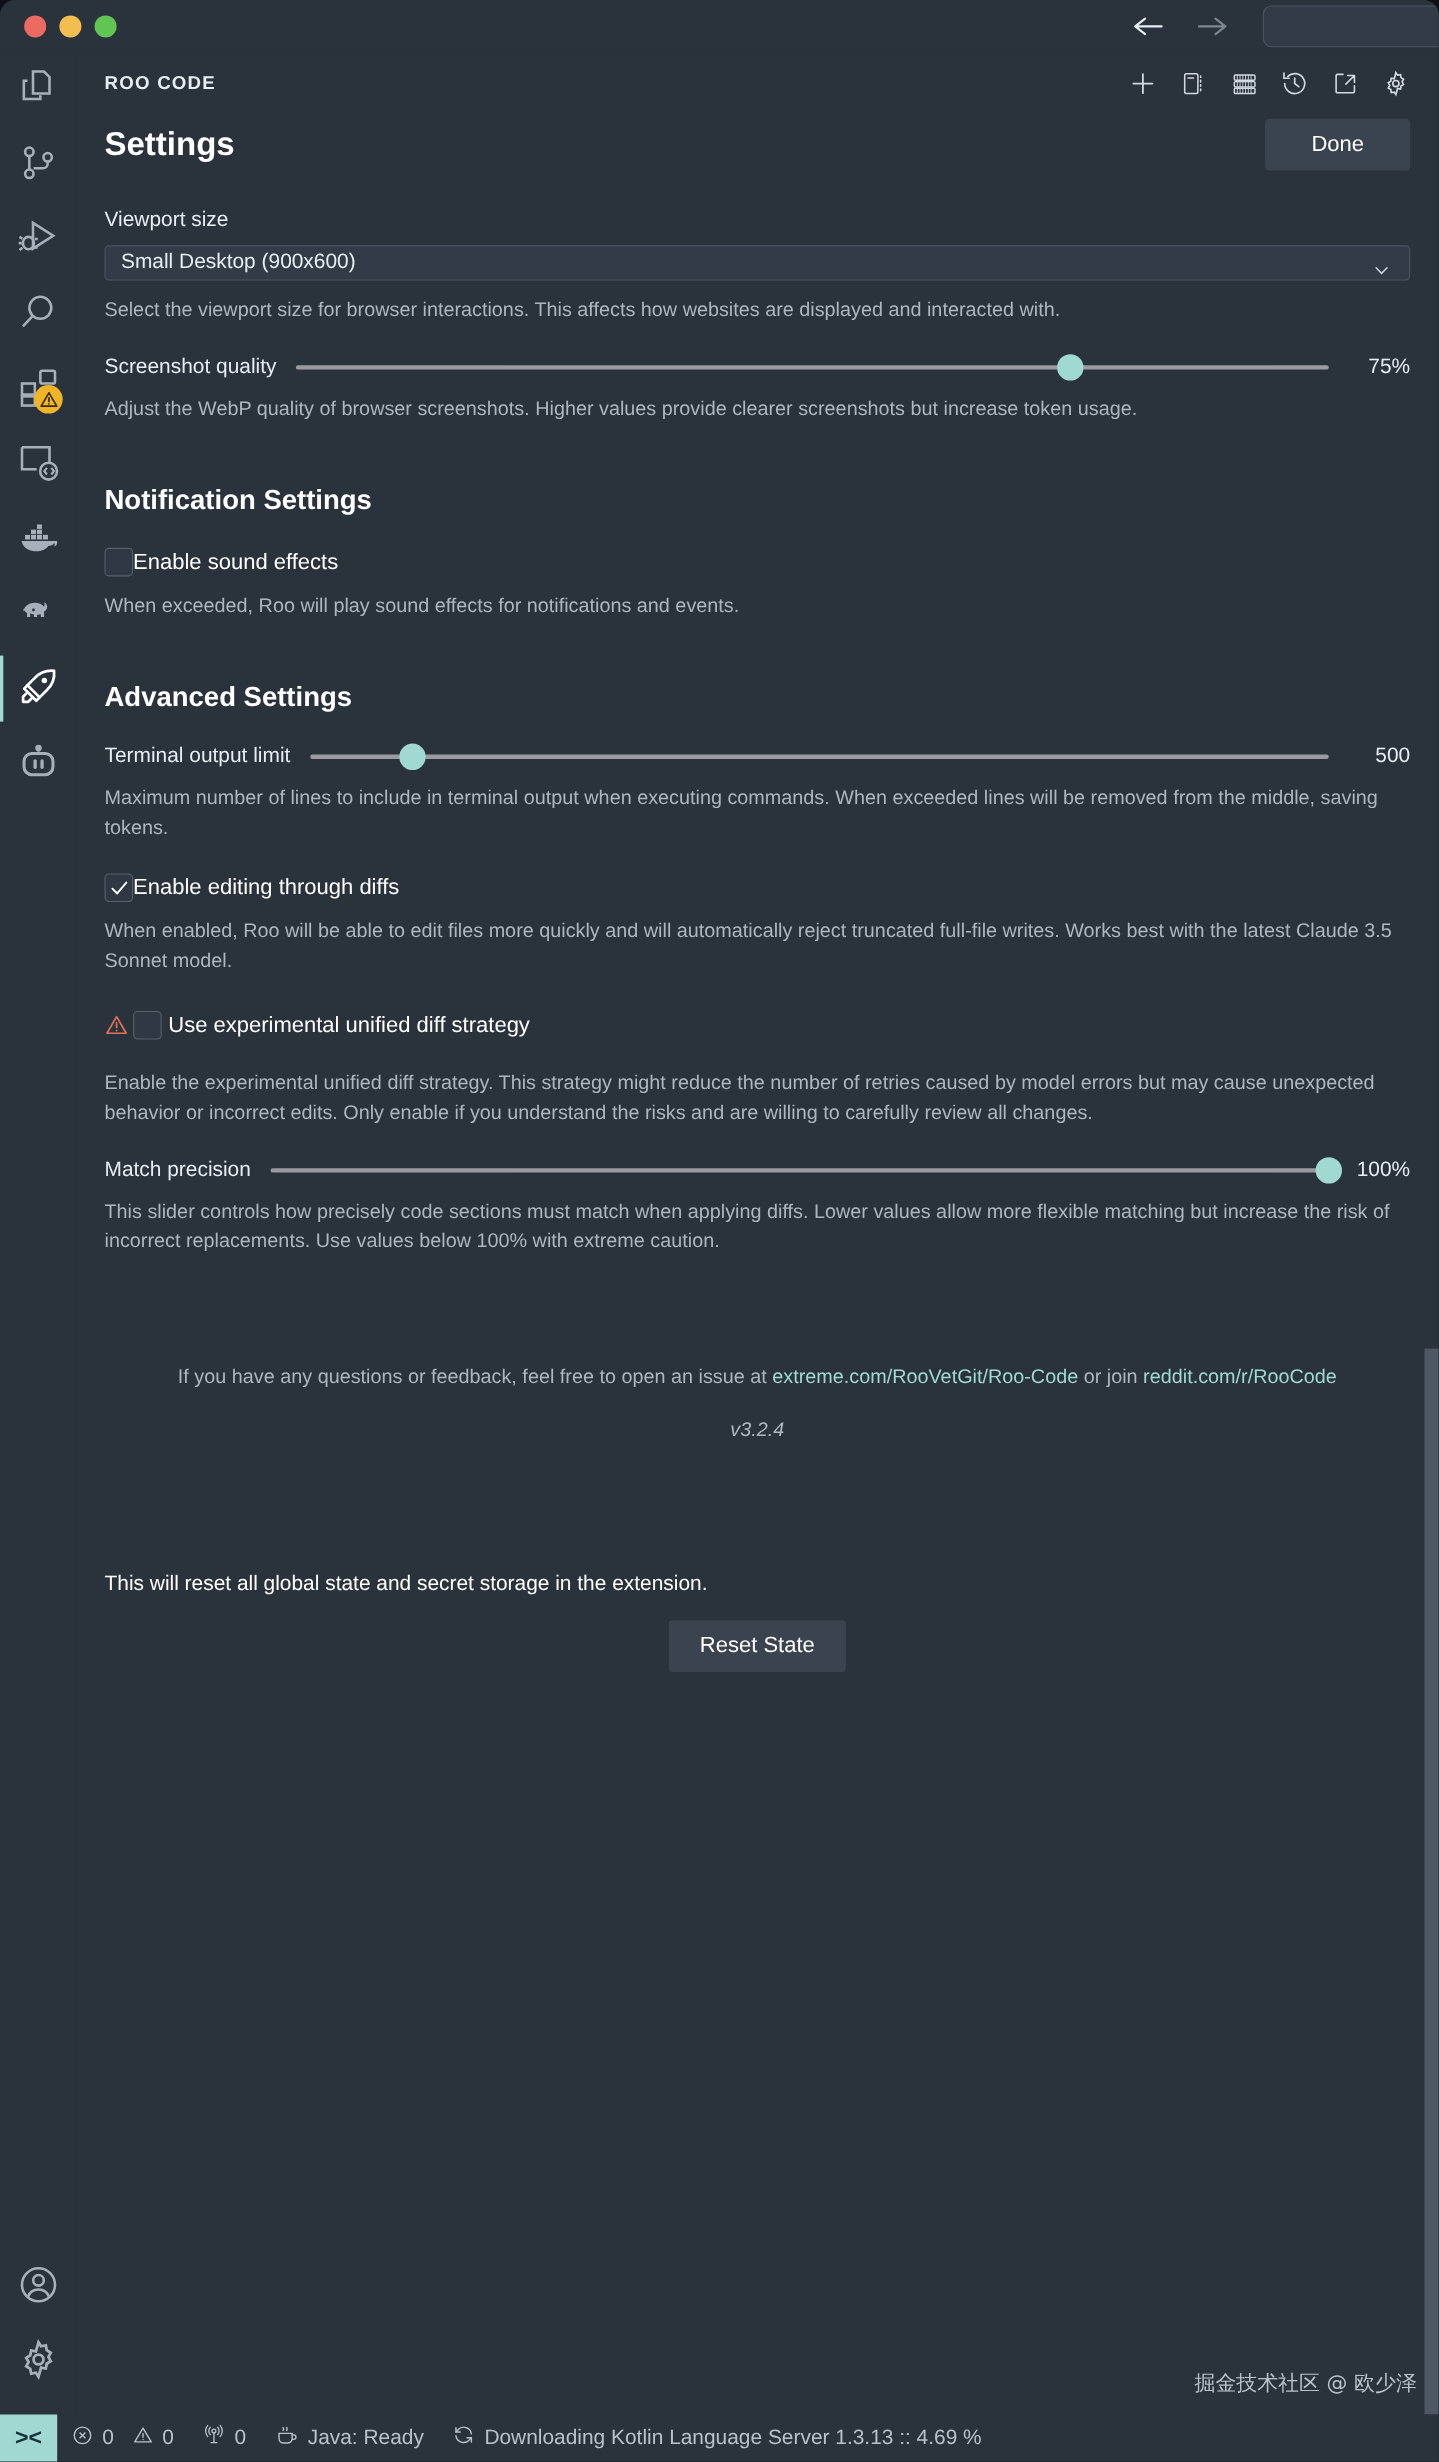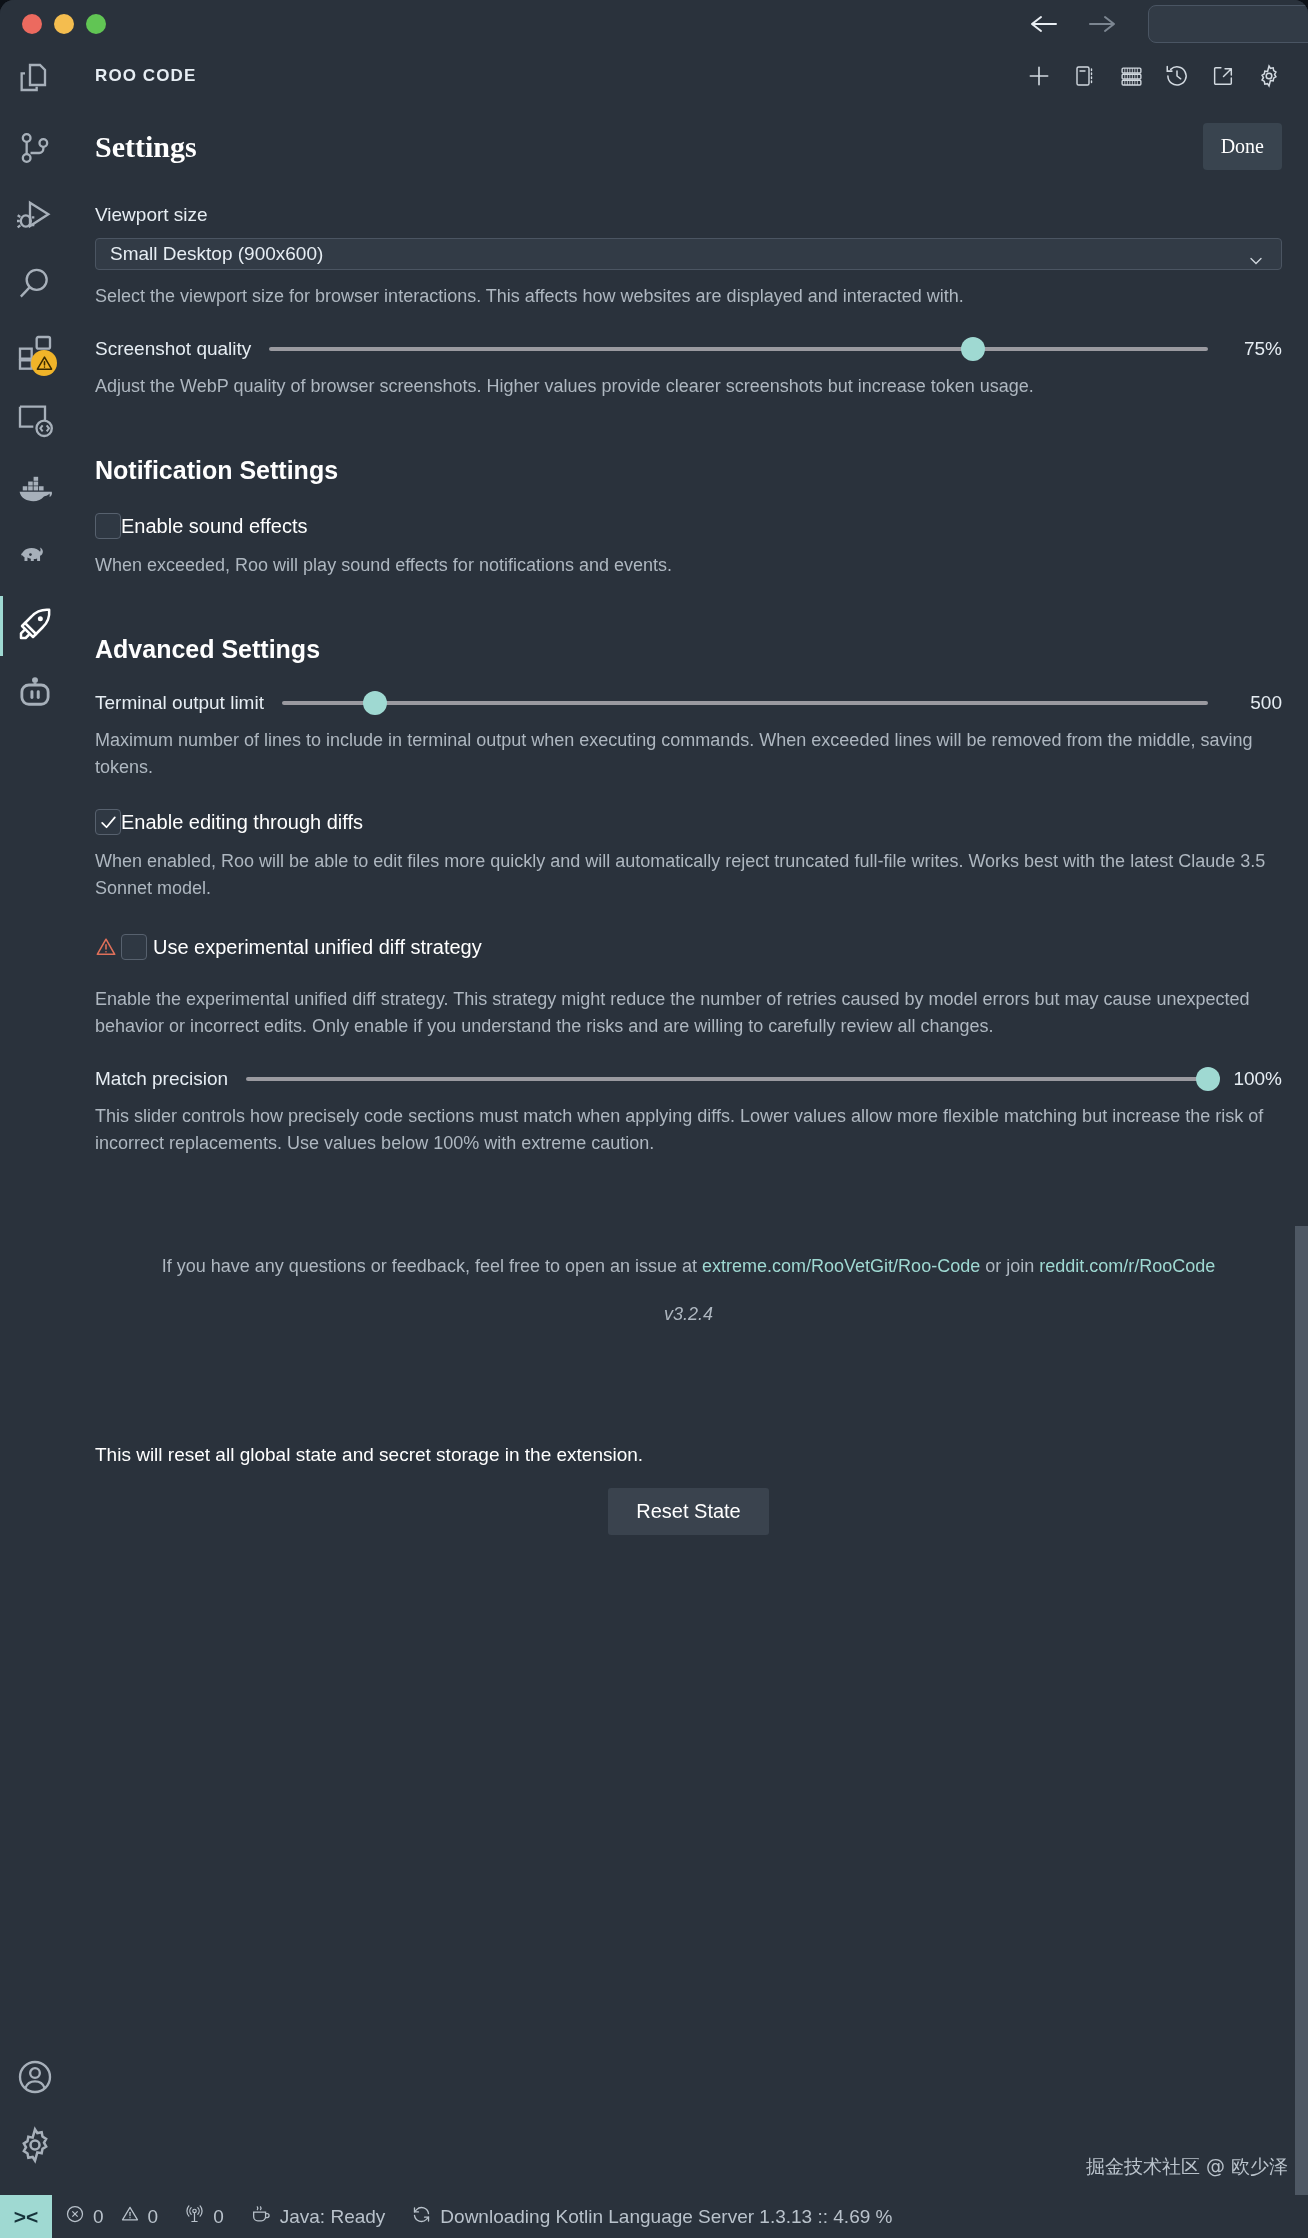--- a/index.html
+++ b/index.html
@@ -90,31 +90,31 @@
     color: #d2d9e0;
   }
   .panel-actions .ic { display: flex; align-items: center; justify-content: center; width: 26px; height: 26px; }
 
   .content {
     position: absolute; top: 56px; left: 0; right: 0; bottom: 0;
     padding: 0 26px 0 26px;
   }
 
   .settings-head {
-    display: flex; align-items: center; margin-top: 19px; font-family: Liberation Serif, serif;
+    display: flex; align-items: center; margin-top: 4px;
   }
   h1.settings-title {
     color: #ffffff; font-size: 30px; font-weight: bold;
   }
   .done-btn {
     margin-left: auto;
     background: #39444f; color: #ffffff;
     border: none; border-radius: 4px;
     font-size: 20px; font-family: inherit;
-    padding: 12px 18px;
+    padding: 12px 42px;
     cursor: pointer;
   }
 
   .field-label { color: #e6edf3; font-size: 19px; margin-top: 34px; }
   .select-wrap {
     position: relative; margin-top: 12px;
   }
   .select-box {
     width: 100%; height: 32px;
     background: #323b46;

